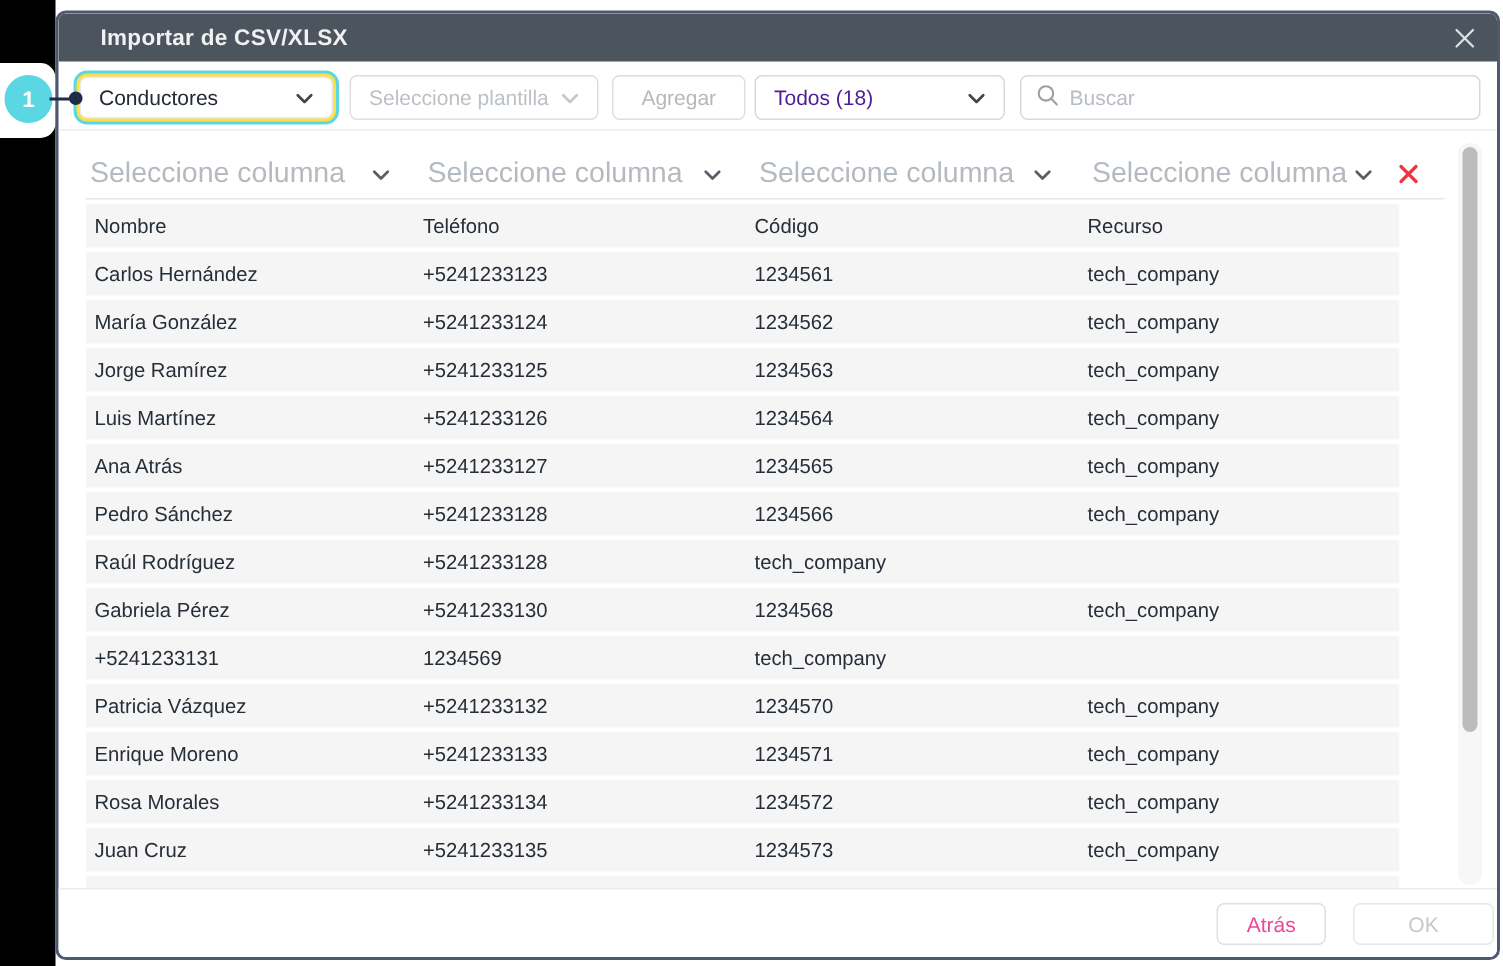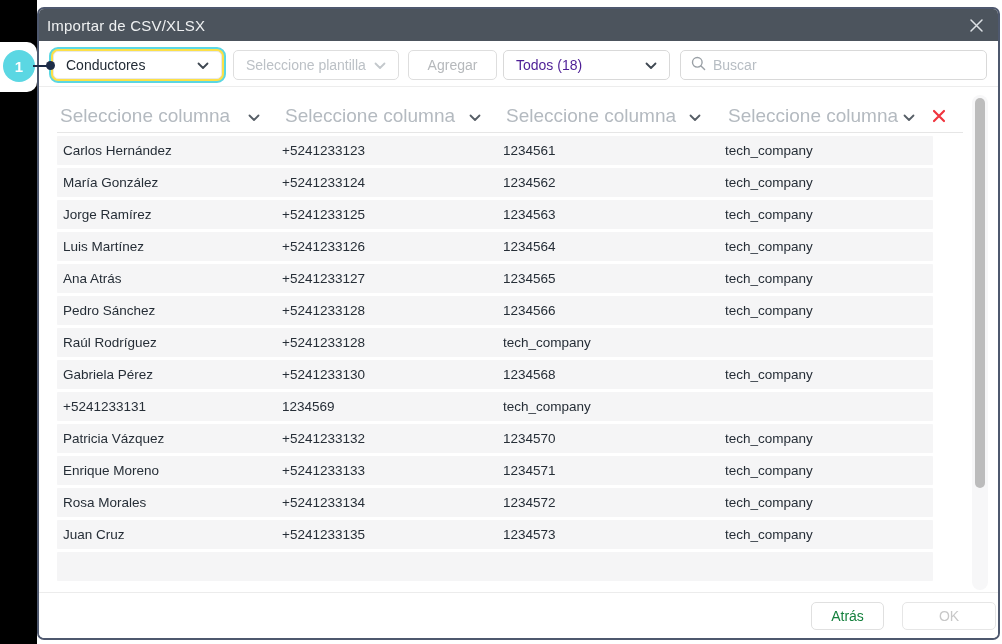--- a/index.html
+++ b/index.html
@@ -13,21 +13,21 @@
 
   
   .modal{
     position:absolute;left:37px;top:7px;width:963px;height:633px;box-sizing:border-box;
     background:#ffffff;border:2px solid #4e586e;border-radius:7px;overflow:hidden;
   }
   .modal-header{
     position:absolute;left:0;top:0;width:959px;height:32px;background:#4c545d;
     display:flex;align-items:center;padding:0;box-sizing:border-box;
   }
-  .modal-title{color:#eff1f2;font-size:15px;margin-left:8px;letter-spacing:.2px;}
+  .modal-title{color:#eff1f2;font-size:15px;margin-left:28px;letter-spacing:.2px;font-weight:bold;}
   .close-btn{margin-left:auto;margin-right:13px;width:18px;height:18px;display:flex;align-items:center;justify-content:center;cursor:pointer;}
 
   
   .ctl{position:absolute;box-sizing:border-box;background:#fff;border-radius:5px;font-size:14px;display:flex;align-items:center;}
   .entity-outer{
     left:10px;top:38px;width:177px;height:36px;border:2px solid #5bd7e3;border-radius:9px;
     background:#fde047;padding:2px;display:flex;align-items:stretch;position:absolute;box-sizing:border-box;
   }
   .entity-inner{
     flex:1;border:1px solid #e7e9ea;border-radius:5px;display:flex;align-items:center;
@@ -77,21 +77,21 @@
 
   
   .footer{
     position:absolute;left:0;bottom:0;width:959px;height:46px;box-sizing:border-box;border-top:1px solid #ececec;
     display:flex;align-items:center;justify-content:flex-end;gap:18px;padding-right:2px;background:#fff;
   }
   .f-btn{
     height:28px;box-sizing:border-box;border-radius:5px;background:#fff;font-size:14px;
     font-family:"Liberation Sans", sans-serif;display:flex;align-items:center;justify-content:center;
   }
-  .back-btn{width:73px;border:1px solid #e0e0e0;color:#15803d;cursor:pointer;}
+  .back-btn{width:73px;border:1px solid #e0e0e0;color:#ec4899;cursor:pointer;}
   .ok-btn{width:94px;border:1px solid #e6e6e6;color:#c8c8c8;}
 
   
   .badge{
     position:absolute;left:3px;top:50px;width:32px;height:32px;border-radius:50%;background:#5bd7e3;
     color:#ffffff;font-size:15px;font-weight:bold;display:flex;align-items:center;justify-content:center;z-index:5;
   }
   .connector-line{position:absolute;left:33px;top:65px;width:16px;height:2px;background:#1d2c48;z-index:5;}
   .connector-dot{position:absolute;left:46px;top:61px;width:9px;height:9px;border-radius:50%;background:#1d2c48;z-index:5;}
 </style>
@@ -184,20 +184,26 @@
       </div>
       <span class="remove-x">
         <svg width="14" height="14" viewBox="0 0 14 14">
             <path d="M2 2 L12 12 M12 2 L2 12" stroke="#f0353f" stroke-width="2.2" stroke-linecap="round" fill="none"></path>
           </svg>
       </span>
     </div>
 
     <div class="table">
         <div class="trow">
+          <div class="tcell">Nombre</div>
+          <div class="tcell">Teléfono</div>
+          <div class="tcell">Código</div>
+          <div class="tcell">Recurso</div>
+        </div>
+        <div class="trow">
           <div class="tcell">Carlos Hernández</div>
           <div class="tcell">+5241233123</div>
           <div class="tcell">1234561</div>
           <div class="tcell">tech_company</div>
         </div>
         <div class="trow">
           <div class="tcell">María González</div>
           <div class="tcell">+5241233124</div>
           <div class="tcell">1234562</div>
           <div class="tcell">tech_company</div>

